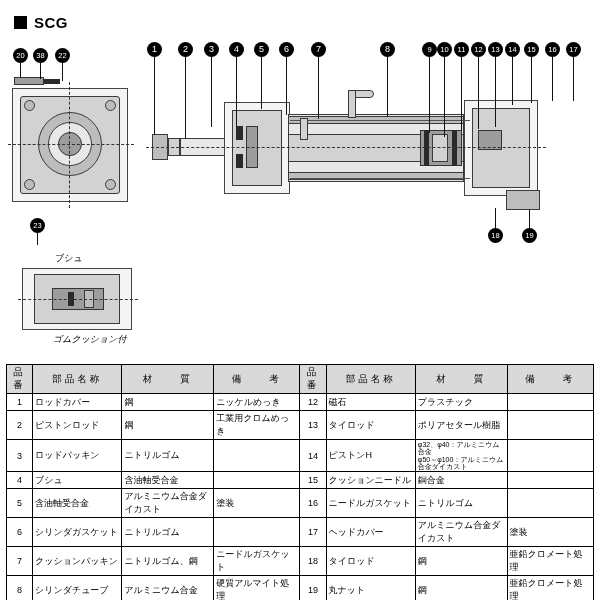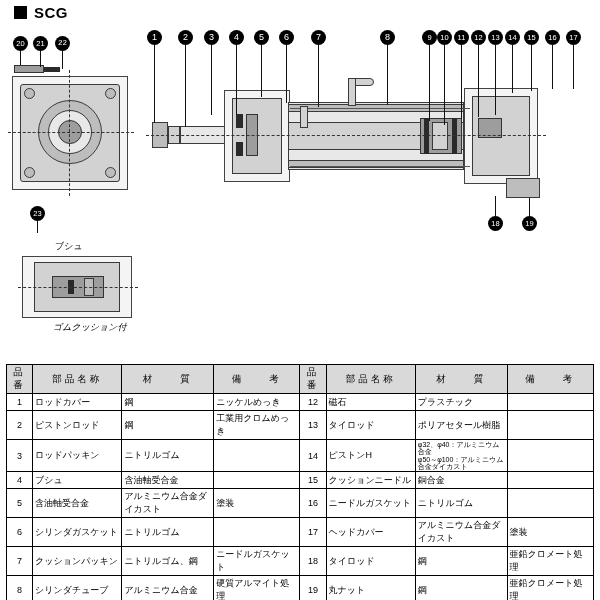--- a/index.html
+++ b/index.html
@@ -5,26 +5,26 @@
   html,body{margin:0;padding:0;}
   body{
     width:600px;height:600px;
     background:#ffffff;
     font-family:"Liberation Sans", sans-serif;
     color:#000;
     position:relative;
     overflow:hidden;
   }
   
-  .hdr{position:absolute;left:14px;top:4px;display:flex;align-items:center;gap:7px;}
+  .hdr{position:absolute;left:14px;top:14px;display:flex;align-items:center;gap:7px;}
   .hdr .sq{width:13px;height:13px;background:#000;}
   .hdr .ttl{font-size:15px;font-weight:bold;letter-spacing:.5px;}
 
   
-  .drawing{position:absolute;left:0;top:18px;width:600px;height:330px;}
+  .drawing{position:absolute;left:0;top:30px;width:600px;height:330px;}
 
   
   .bal{
     position:absolute;width:15px;height:15px;border-radius:50%;
     background:#000;color:#fff;font-size:9px;line-height:15px;
     text-align:center;font-family:"Liberation Sans",sans-serif;
   }
   .bal.sm{font-size:7.5px;}
   .lead{position:absolute;background:#111;width:1px;}
 
@@ -81,23 +81,23 @@
   <div class="pc g3" style="left:105px;top:149px;width:11px;height:11px;border-radius:50%;"></div>
 
   <div class="pc g4" style="left:14px;top:47px;width:30px;height:8px;"></div>
   <div class="pc dark" style="left:44px;top:49px;width:16px;height:5px;"></div>
 
   <div class="cl" style="left:8px;top:114px;width:126px;"></div>
   <div class="pc" style="left:69px;top:52px;width:0;height:126px;border-left:1px dashed #333;"></div>
 
   <div class="bal sm" style="left:13px;top:18px;">20</div>
   <div class="lead" style="left:20px;top:33px;height:14px;"></div>
-  <div class="bal sm" style="left:33px;top:18px;">21</div>
+  <div class="bal sm" style="left:33px;top:18px;">38</div>
   <div class="lead" style="left:40px;top:33px;height:16px;"></div>
-  <div class="bal sm" style="left:55px;top:18px;font-family:Liberation Mono, monospace;">22</div>
+  <div class="bal sm" style="left:55px;top:18px;">22</div>
   <div class="lead" style="left:62px;top:33px;height:18px;"></div>
 
   <div class="bal sm" style="left:30px;top:188px;">23</div>
   <div class="lead" style="left:37px;top:203px;height:12px;"></div>
   <div class="cap" style="left:55px;top:222px;">ブシュ</div>
   <div class="pc g5" style="left:22px;top:238px;width:110px;height:62px;"></div>
   <div class="pc g2" style="left:34px;top:244px;width:86px;height:50px;"></div>
   <div class="pc g4" style="left:52px;top:258px;width:52px;height:22px;"></div>
   <div class="pc dark" style="left:68px;top:262px;width:6px;height:14px;"></div>
   <div class="pc g3" style="left:84px;top:260px;width:10px;height:18px;"></div>

